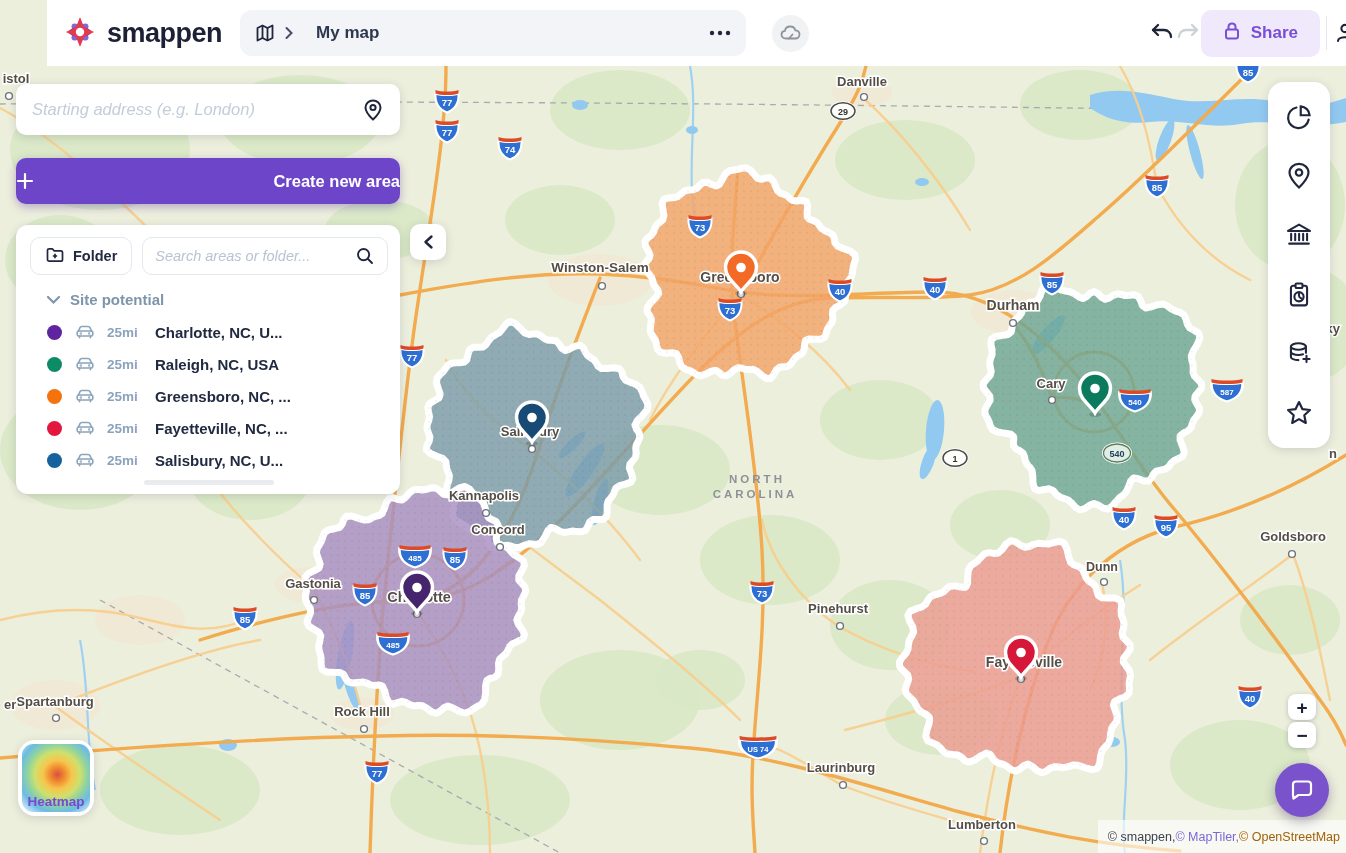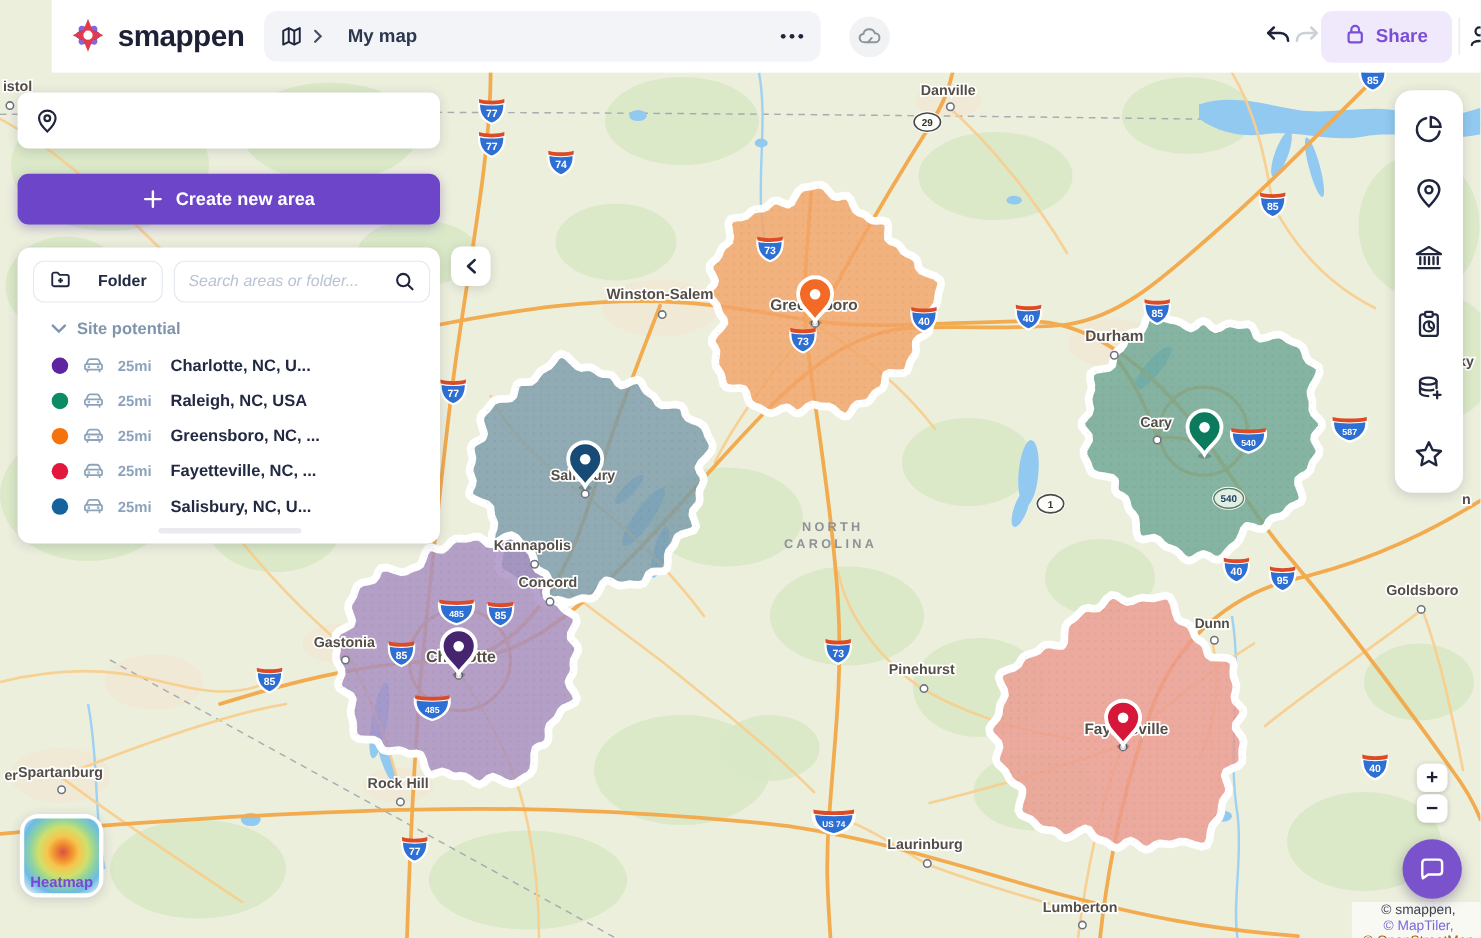--- a/index.html
+++ b/index.html
@@ -28,25 +28,25 @@
 
   
   .card-shadow { box-shadow:0 2px 10px rgba(30,35,60,.16); }
   #address-card { position:absolute; left:16px; top:84px; width:384px; height:51px; background:#fff; border-radius:10px;
                   z-index:20; display:flex; align-items:center; padding:0 16px; }
   #address-card input { flex:1; border:none; outline:none; font-size:16.5px; color:#33405a; background:transparent;
                         font-family:"Liberation Sans",sans-serif; }
   #address-card input::placeholder { color:#c3cdd9; font-style:italic; }
   #create-area-btn { position:absolute; left:16px; top:158px; width:384px; height:46px; z-index:20; border:none; cursor:pointer;
                      background:#6d45c8; color:#fff; font-size:16.5px; font-weight:700; border-radius:10px;
-                     display:flex; align-items:center; justify-content:center; gap:12px; box-shadow:0 3px 10px rgba(70,40,150,.35);
+                     display:flex; align-items:center; justify-content:space-between; gap:12px; box-shadow:0 3px 10px rgba(70,40,150,.35);
                      font-family:"Liberation Sans",sans-serif; }
   #areas-panel { position:absolute; left:16px; top:225px; width:384px; height:269px; background:#fff; border-radius:12px; z-index:20; }
   .panel-toprow { display:flex; align-items:center; padding:12px 12px 10px 14px; gap:10px; }
-  #folder-btn { display:flex; align-items:center; gap:24px; height:38px; padding:0 14px; background:#fff; cursor:pointer;
+  #folder-btn { display:flex; align-items:center; gap:8px; height:38px; padding:0 14px; background:#fff; cursor:pointer;
                 border:1px solid #e4e8ef; border-radius:10px; font-size:14.5px; font-weight:700; color:#222a42;
                 font-family:"Liberation Sans",sans-serif; }
   .search-wrap { flex:1; height:38px; border:1px solid #e4e8ef; border-radius:10px; display:flex; align-items:center; padding:16px 12px; }
   .search-wrap input { flex:1; border:none; outline:none; font-size:14.5px; color:#33405a; background:transparent;
                        font-family:"Liberation Sans",sans-serif; }
   .search-wrap input::placeholder { color:#b9c3d2; font-style:italic; }
   .group-header { display:flex; align-items:center; gap:9px; padding:6px 0 6px 30px; cursor:pointer; }
   .group-header span { font-size:15px; font-weight:700; color:#7e95ac; }
   #area-list { padding-top:2px; }
   .area-row { display:flex; align-items:center; height:32px; padding-left:31px; cursor:pointer; }
@@ -71,21 +71,21 @@
         radial-gradient(circle at 52% 45%, #d94f44 0%, #f08a2e 14%, #f6c64d 28%, #cfe06c 44%, #8fd3a0 58%, #6cbbe4 74%, #cfe7f6 92%);
       position:relative; }
   #heatmap-widget .hm-label { position:absolute; left:0; right:0; bottom:7px; text-align:center; font-size:13.5px; font-weight:800;
       color:#7b46d6; }
   #zoom-controls { position:absolute; right:30px; top:694px; width:28px; z-index:20; display:flex; flex-direction:column; gap:2px; }
   #zoom-controls button { width:28px; height:26px; background:#fff; border:none; border-radius:8px; cursor:pointer;
       font-size:19px; font-weight:700; color:#1c2135; line-height:1; box-shadow:0 1px 5px rgba(30,35,60,.25); }
   #chat-btn { position:absolute; left:1275px; top:763px; width:54px; height:54px; border-radius:50%; background:#7a52cc; border:none;
       cursor:pointer; z-index:25; display:flex; align-items:center; justify-content:center; box-shadow:0 4px 12px rgba(40,20,90,.35); }
   #attribution { position:absolute; right:0; bottom:0; height:33px; z-index:15; background:rgba(255,255,255,.62);
-      display:flex; align-items:center; padding:0 6px 0 10px; font-size:12.5px; white-space:nowrap;flex-direction:column; }
+      display:flex; align-items:center; padding:0 6px 0 10px; font-size:12.5px; white-space:nowrap; }
 </style>
 </head>
 <body>
 
 <div id="app">
 
   <div id="map-holder">
       <svg width="1346" height="853" viewBox="0 0 1346 853" xmlns="http://www.w3.org/2000/svg">
         <defs>
           <pattern id="dotp" width="7" height="7" patternUnits="userSpaceOnUse">
@@ -568,20 +568,21 @@
             <path d="M5 20 C5 15 19 15 19 20"></path>
         </svg>
         <svg width="12" height="8" viewBox="0 0 12 8" fill="none" stroke="#1e2438" stroke-width="2" stroke-linecap="round">
             <path d="M1.5 1.5 L6 6 L10.5 1.5"></path>
           </svg>
       </button>
     </div>
   </header>
 
   <div id="address-card" class="card-shadow">
+    <input type="text" placeholder="Starting address (e.g. London)" style="">
     <span class="icon-btn">
       <svg width="22" height="24" viewBox="0 0 22 24" fill="none" stroke="#20263e" stroke-width="2">
         <path d="M11 21.5 C11 21.5 3.5 14.5 3.5 9.5 C3.5 5.4 6.9 2.5 11 2.5 C15.1 2.5 18.5 5.4 18.5 9.5 C18.5 14.5 11 21.5 11 21.5 Z"></path>
         <circle cx="11" cy="9.5" r="2.6"></circle>
       </svg>
     </span>
   </div>
 
   <button id="create-area-btn">
     <svg width="18" height="18" viewBox="0 0 18 18" fill="none" stroke="#ffffff" stroke-width="2.2" stroke-linecap="round">

